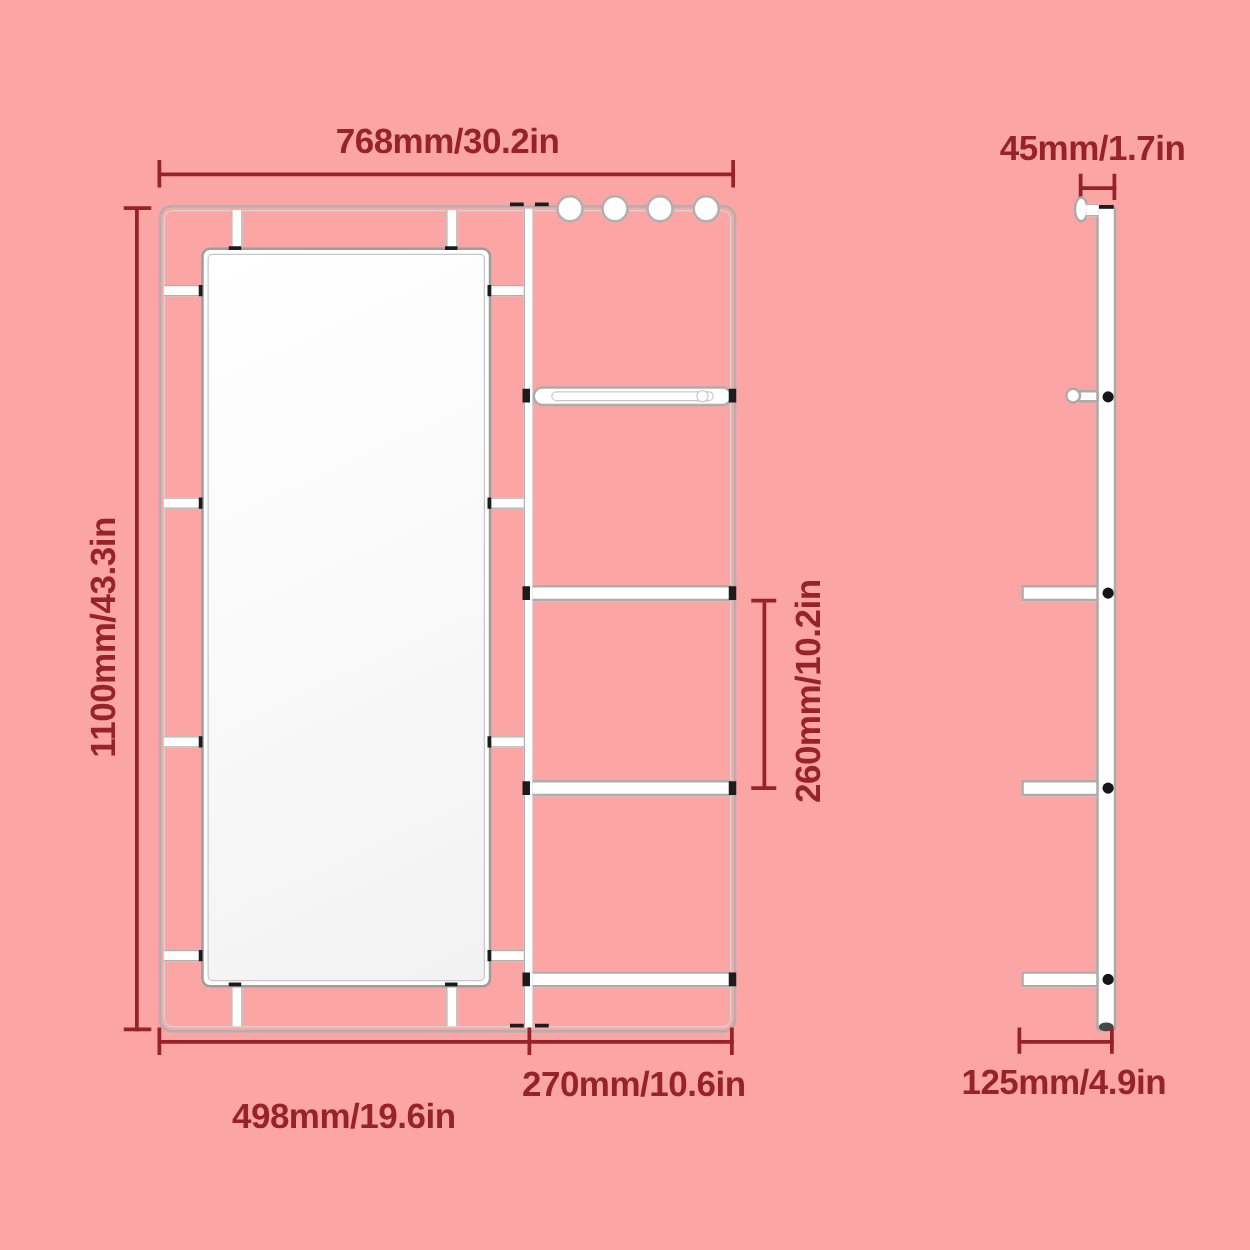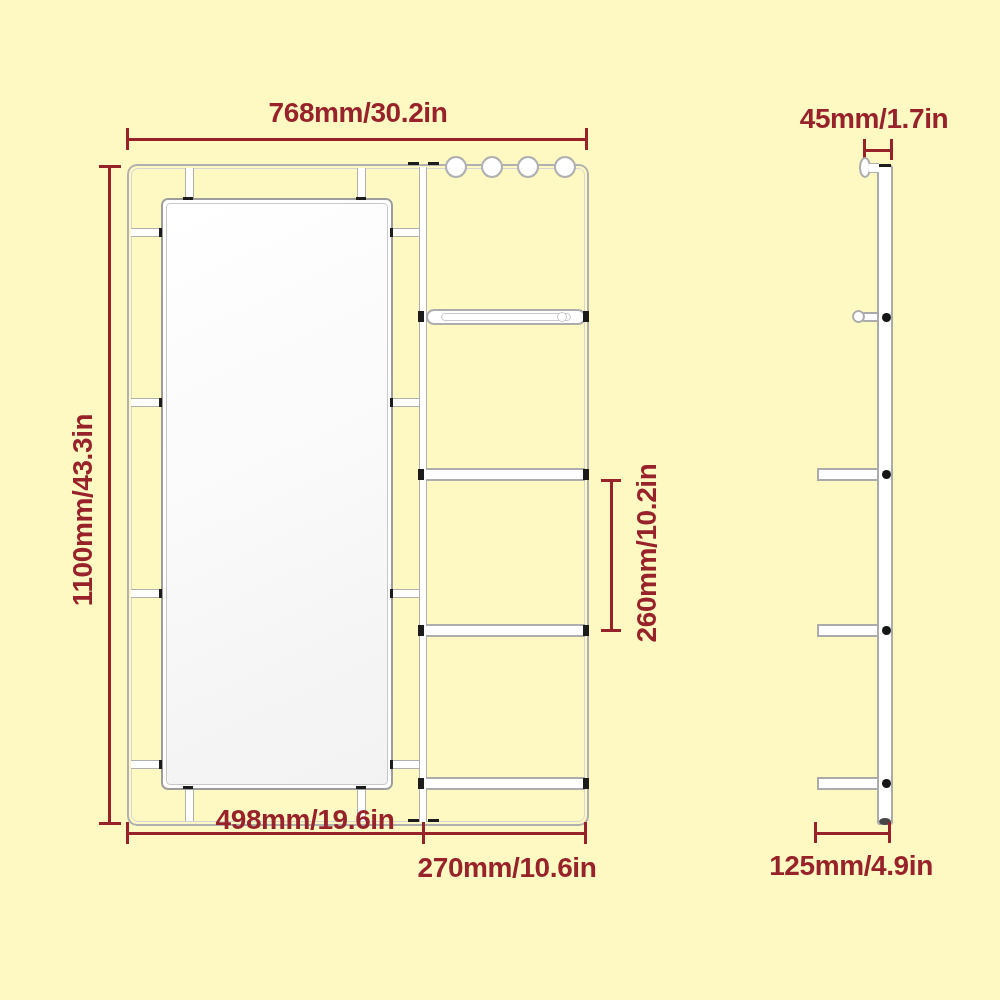--- a/index.html
+++ b/index.html
@@ -4,21 +4,21 @@
 <style>
   :root{
     --red:#97222a;
     --g:#b0b0b0;
     --g2:#cfcfcf;
     --mk:#1c1c1c;
   }
   *{margin:0;padding:0;box-sizing:border-box;}
   html,body{background:#fff;}
   .canvas{
-    position:relative;width:1000px;height:1000px;background:#fef9c3;overflow:hidden;
+    position:relative;width:1000px;height:1000px;background:#fca5a5;overflow:hidden;
     font-family:"Liberation Sans",sans-serif;
   }
   
   .ln{position:absolute;background:var(--red);}
   .lbl{
     position:absolute;color:var(--red);
     font-weight:700;font-size:28px;line-height:1;letter-spacing:-0.4px;
     white-space:nowrap;transform:translate(-50%,-50%);
   }
   .lbl.rot{transform:translate(-50%,-50%) rotate(-90deg);}
@@ -126,21 +126,21 @@
 
     <div class="ln" style="left:610px;top:480px;width:3px;height:152px;"></div>
     <div class="ln" style="left:601px;top:479px;width:20px;height:3px;"></div>
     <div class="ln" style="left:601px;top:629px;width:20px;height:3px;"></div>
     <div class="lbl rot" style="left:647px;top:553px;">260mm/10.2in</div>
 
     <div class="ln" style="left:127px;top:832px;width:460px;height:3px;"></div>
     <div class="ln" style="left:126px;top:822px;width:3px;height:22px;"></div>
     <div class="ln" style="left:422px;top:822px;width:3px;height:22px;"></div>
     <div class="ln" style="left:584px;top:822px;width:3px;height:22px;"></div>
-    <div class="lbl" style="left:275px;top:820px;margin-left:30px;">498mm/19.6in</div>
+    <div class="lbl" style="left:275px;top:893px;">498mm/19.6in</div>
     <div class="lbl" style="left:507px;top:868px;">270mm/10.6in</div>
   </div>
 
   <div>
 
     <div class="ln" style="left:864px;top:149px;width:29px;height:3px;"></div>
     <div class="ln" style="left:863px;top:139px;width:3px;height:21px;"></div>
     <div class="ln" style="left:890px;top:139px;width:3px;height:21px;"></div>
     <div class="lbl" style="left:874px;top:119px;">45mm/1.7in</div>
 

